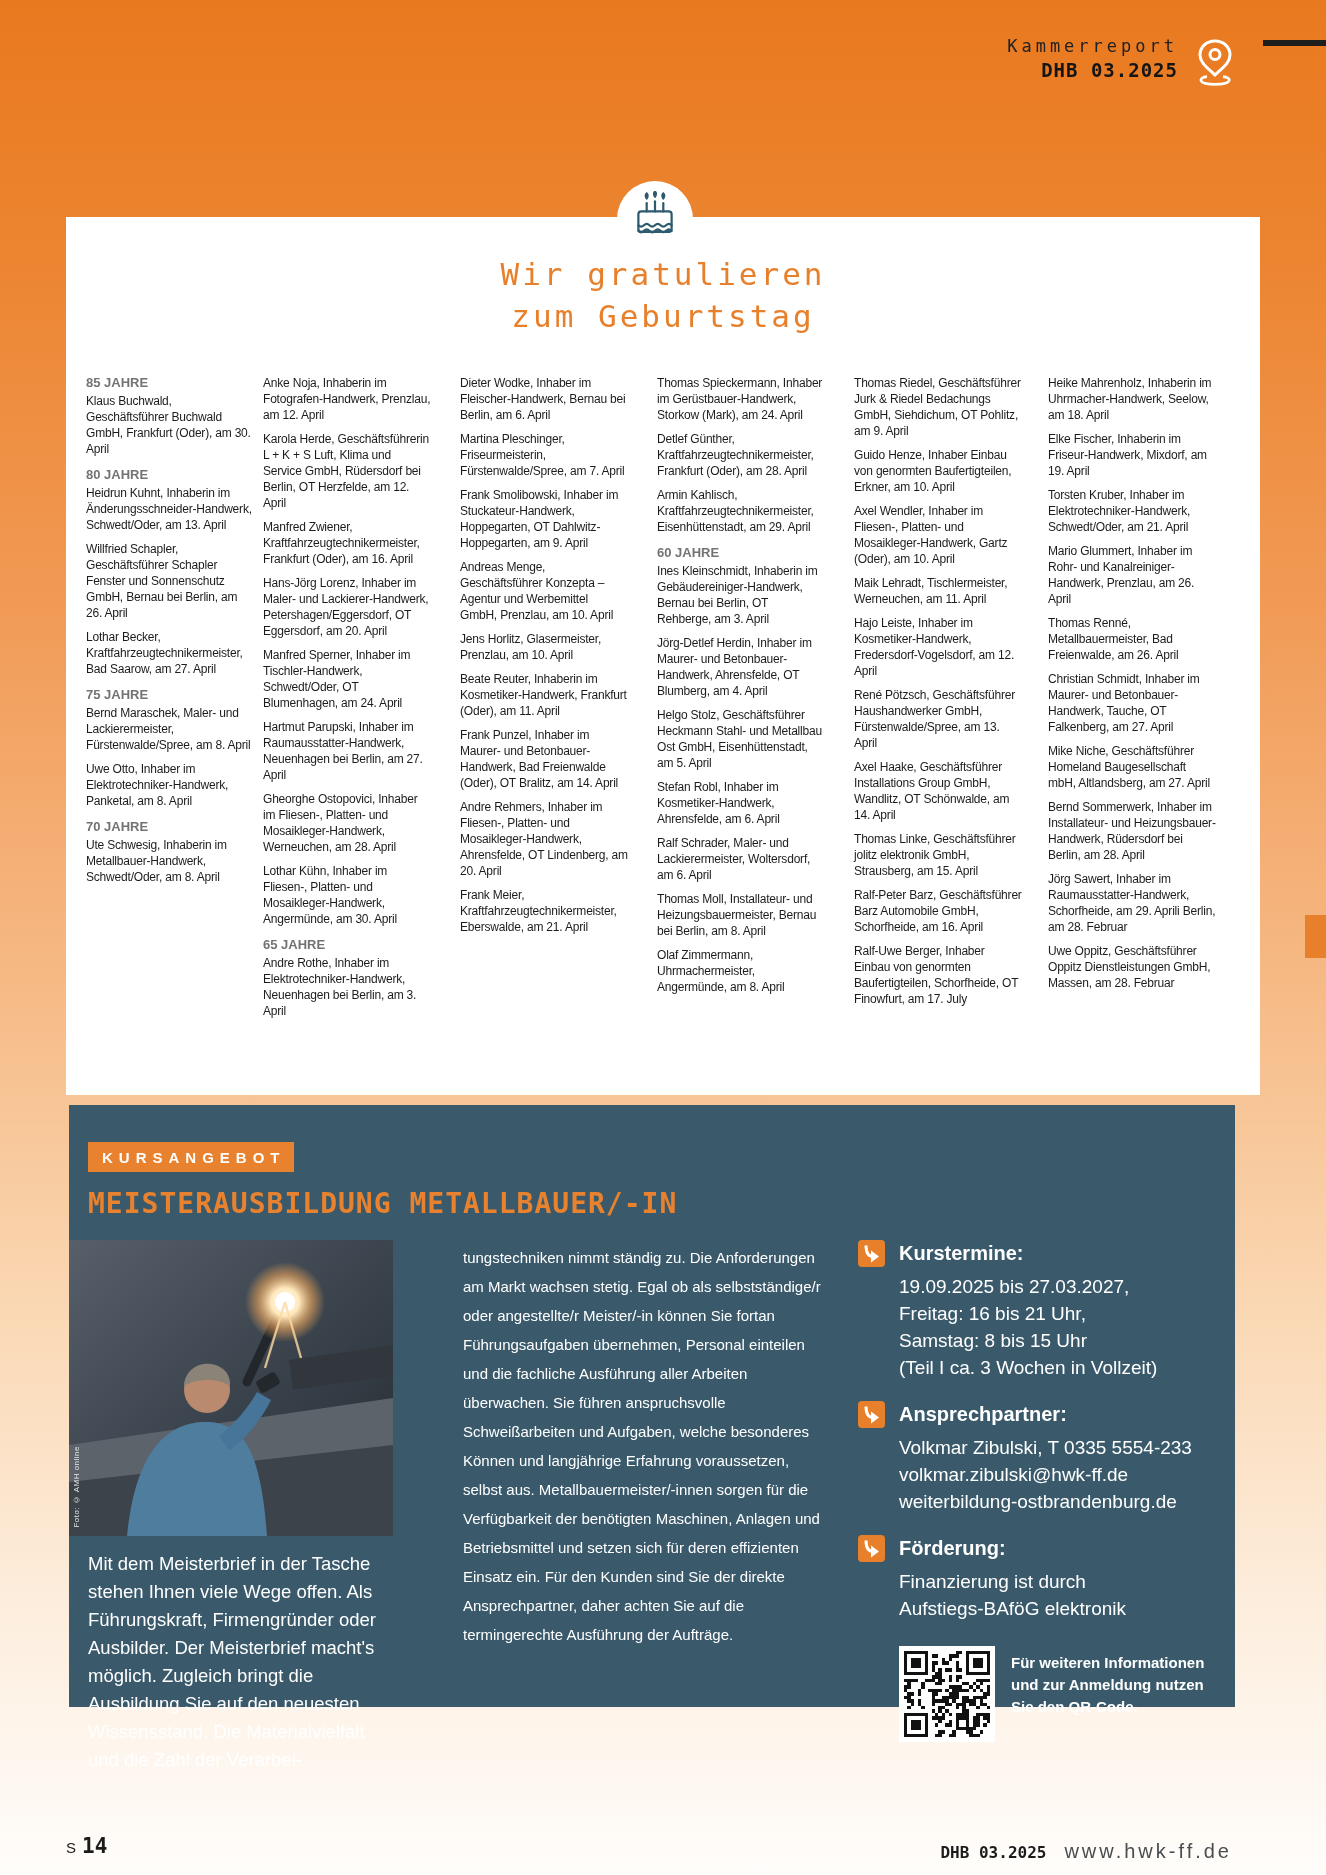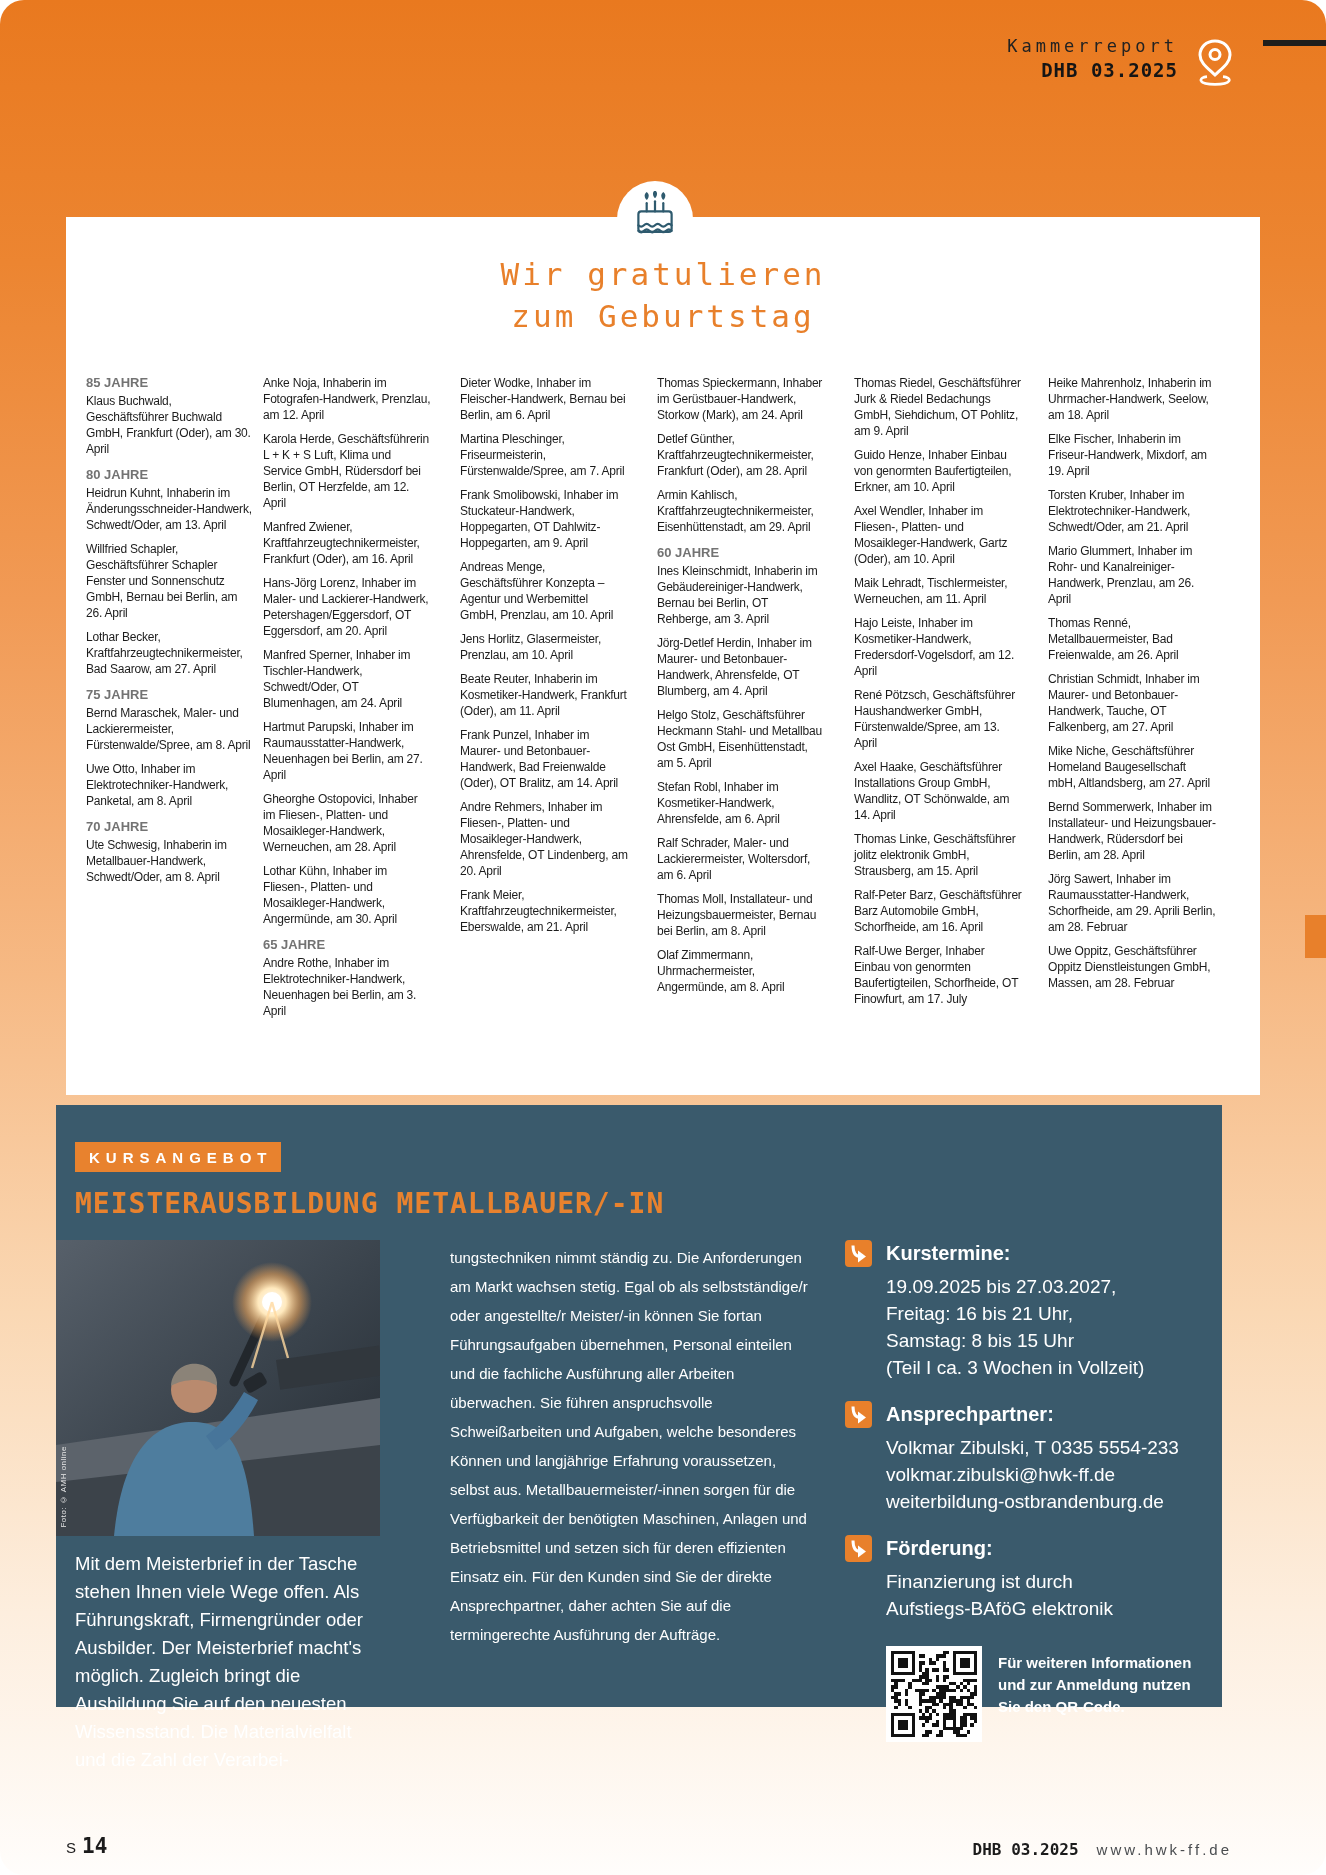--- a/index.html
+++ b/index.html
@@ -1,36 +1,36 @@
 <!DOCTYPE html>
 <html lang="de"><head>
 <meta charset="utf-8">
 <style>
   html,body{margin:0;padding:0;background:#fff;}
   .page{position:relative;width:1326px;height:1875px;overflow:hidden;
         font-family:"Liberation Sans",sans-serif;
-        background:linear-gradient(180deg,#e9791f 0%,#ec8531 14%,#f19a55 32%,#f6b984 52%,#fad8b4 70%,#fdeede 86%,#fffdfb 100%);border-radius:24px;}
+        background:linear-gradient(180deg,#e9791f 0%,#ec8531 14%,#f19a55 32%,#f6b984 52%,#fad8b4 70%,#fdeede 86%,#fffdfb 100%);}
   
   .brand{position:absolute;top:36px;right:148px;text-align:right;}
   .brand .name{font-family:"DejaVu Sans Mono",monospace;font-size:17px;letter-spacing:4px;color:#222;}
   .brand .issue{font-family:"DejaVu Sans Mono",monospace;font-weight:bold;font-size:19px;letter-spacing:1px;color:#151515;margin-top:3px;}
   .pin{position:absolute;top:38px;left:1192px;}
   .corner-bar{position:absolute;top:40px;right:0;width:63px;height:6px;background:#1e1e1c;}
   
   .card{position:absolute;left:66px;top:217px;width:1194px;height:878px;background:#ffffff;}
   .notch{position:absolute;left:551px;top:-36px;width:76px;height:76px;border-radius:50%;background:#ffffff;display:flex;align-items:center;justify-content:center;}
   .bday-title{position:absolute;left:0;top:36px;width:100%;text-align:center;
               font-family:"DejaVu Sans Mono",monospace;font-size:31px;line-height:42px;letter-spacing:3px;color:#e8802b;}
   .col{position:absolute;top:158px;width:168px;}
   .col p{margin:0 0 8px;font-size:12px;line-height:16px;letter-spacing:-0.2px;color:#1c1c1c;}
   .col h4{margin:10px 0 2px;font-size:13px;line-height:16px;font-weight:bold;color:#737373;}
   .col h4:first-child{margin-top:0;}
   .orange-tab{position:absolute;right:0;top:915px;width:21px;height:43px;background:#e8802b;}
   
-  .panel{position:absolute;left:56px;top:1105px;width:1166px;height:602px;background:#3a5a6c;color:#fff;}
+  .panel{position:absolute;left:69px;top:1105px;width:1166px;height:602px;background:#3a5a6c;color:#fff;}
   .kurs-label{position:absolute;left:19px;top:37px;background:#e8822e;color:#fff;font-weight:bold;
               font-size:15px;letter-spacing:6px;padding:7px 8px 6px 14px;}
   .course-title{position:absolute;left:19px;top:82px;font-family:"DejaVu Sans Mono",monospace;font-weight:bold;
                 font-size:28px;letter-spacing:1px;color:#e8822e;white-space:nowrap;}
   .photo{position:absolute;left:0;top:135px;width:324px;height:296px;overflow:hidden;}
   .photo-credit{position:absolute;left:3px;bottom:8px;writing-mode:vertical-rl;transform:rotate(180deg);
                 font-size:8px;color:#e8e8e8;letter-spacing:0.5px;}
   .left-text{position:absolute;left:19px;top:445px;width:308px;font-size:18.5px;line-height:28px;color:#fff;}
   .mid-text{position:absolute;left:394px;top:138px;width:368px;font-size:15px;line-height:29px;color:#fff;}
   .info-col{position:absolute;left:789px;top:135px;width:366px;}
@@ -40,21 +40,21 @@
   .info-body .line{font-size:19px;line-height:27px;color:#fff;}
   .qr-row{display:flex;margin-left:41px;margin-top:24px;}
   .qr{width:86px;height:86px;background:#fff;padding:5px;flex:none;}
   .qr-note{margin-left:16px;width:218px;font-size:15px;font-weight:bold;line-height:22px;color:#fff;padding-top:6px;}
   
   .footer-left{position:absolute;left:66px;top:1834px;color:#1b1b1b;}
   .footer-left .s{font-size:15px;margin-right:6px;}
   .footer-left .num{font-family:"DejaVu Sans Mono",monospace;font-weight:bold;font-size:21px;}
   .footer-right{position:absolute;top:1840px;right:94px;white-space:nowrap;}
   .footer-right .issue{font-family:"DejaVu Sans Mono",monospace;font-weight:bold;font-size:16px;color:#1b1b1b;margin-right:18px;}
-  .footer-right .site{font-size:15px;letter-spacing:3px;color:#4a4d50;}
+  .footer-right .site{font-size:20px;letter-spacing:3px;color:#4a4d50;}
 </style>
 </head>
 <body>
 
 <div class="page">
 
   <div class="brand">
     <div class="name">Kammerreport</div>
     <div class="issue">DHB 03.2025</div>
   </div>

